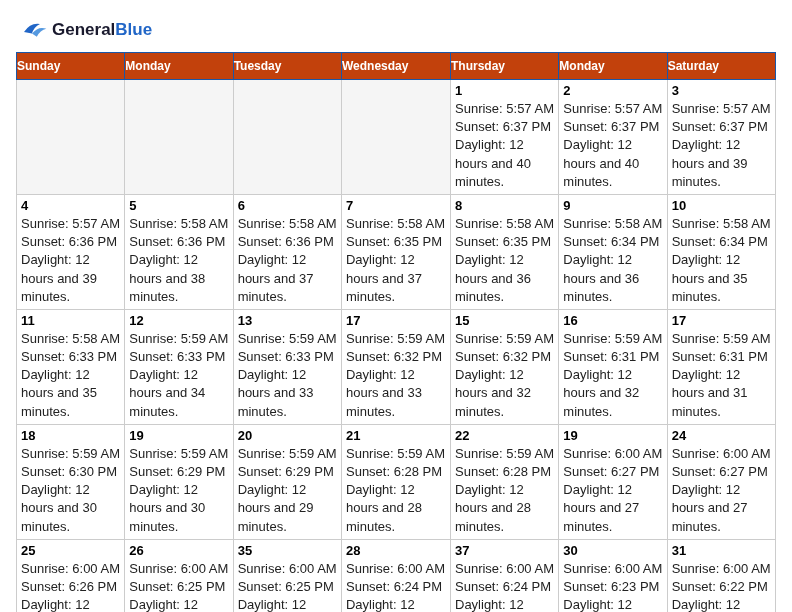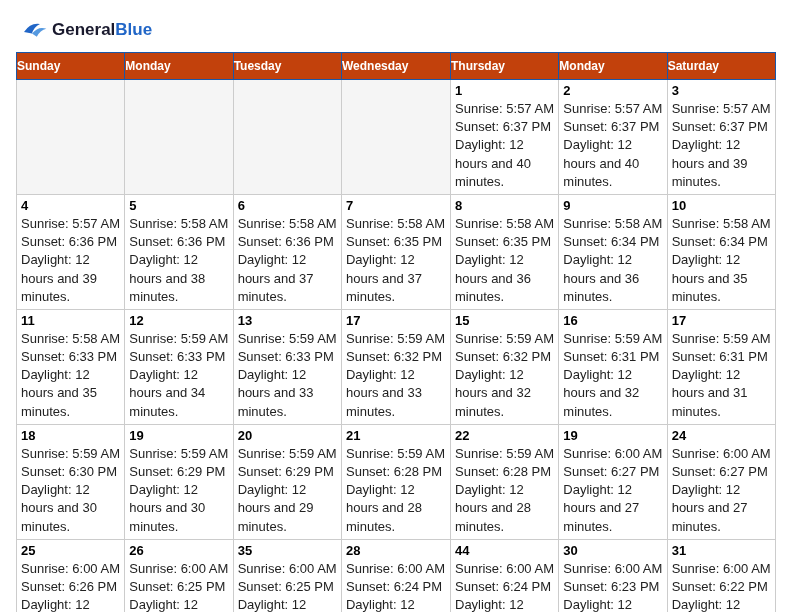--- a/index.html
+++ b/index.html
@@ -226,21 +226,21 @@
         </td>
         <td>
           <div class="day-num">35</div>
           <div class="cell-text">Sunrise: 6:00 AM<br>Sunset: 6:25 PM<br>Daylight: 12 hours and 25 minutes.</div>
         </td>
         <td>
           <div class="day-num">28</div>
           <div class="cell-text">Sunrise: 6:00 AM<br>Sunset: 6:24 PM<br>Daylight: 12 hours and 24 minutes.</div>
         </td>
         <td>
-          <div class="day-num">44</div>
+          <div class="day-num">37</div>
           <div class="cell-text">Sunrise: 6:00 AM<br>Sunset: 6:24 PM<br>Daylight: 12 hours and 23 minutes.</div>
         </td>
         <td>
           <div class="day-num">30</div>
           <div class="cell-text">Sunrise: 6:00 AM<br>Sunset: 6:23 PM<br>Daylight: 12 hours and 23 minutes.</div>
         </td>
         <td>
           <div class="day-num">31</div>
           <div class="cell-text">Sunrise: 6:00 AM<br>Sunset: 6:22 PM<br>Daylight: 12 hours and 22 minutes.</div>
         </td>

